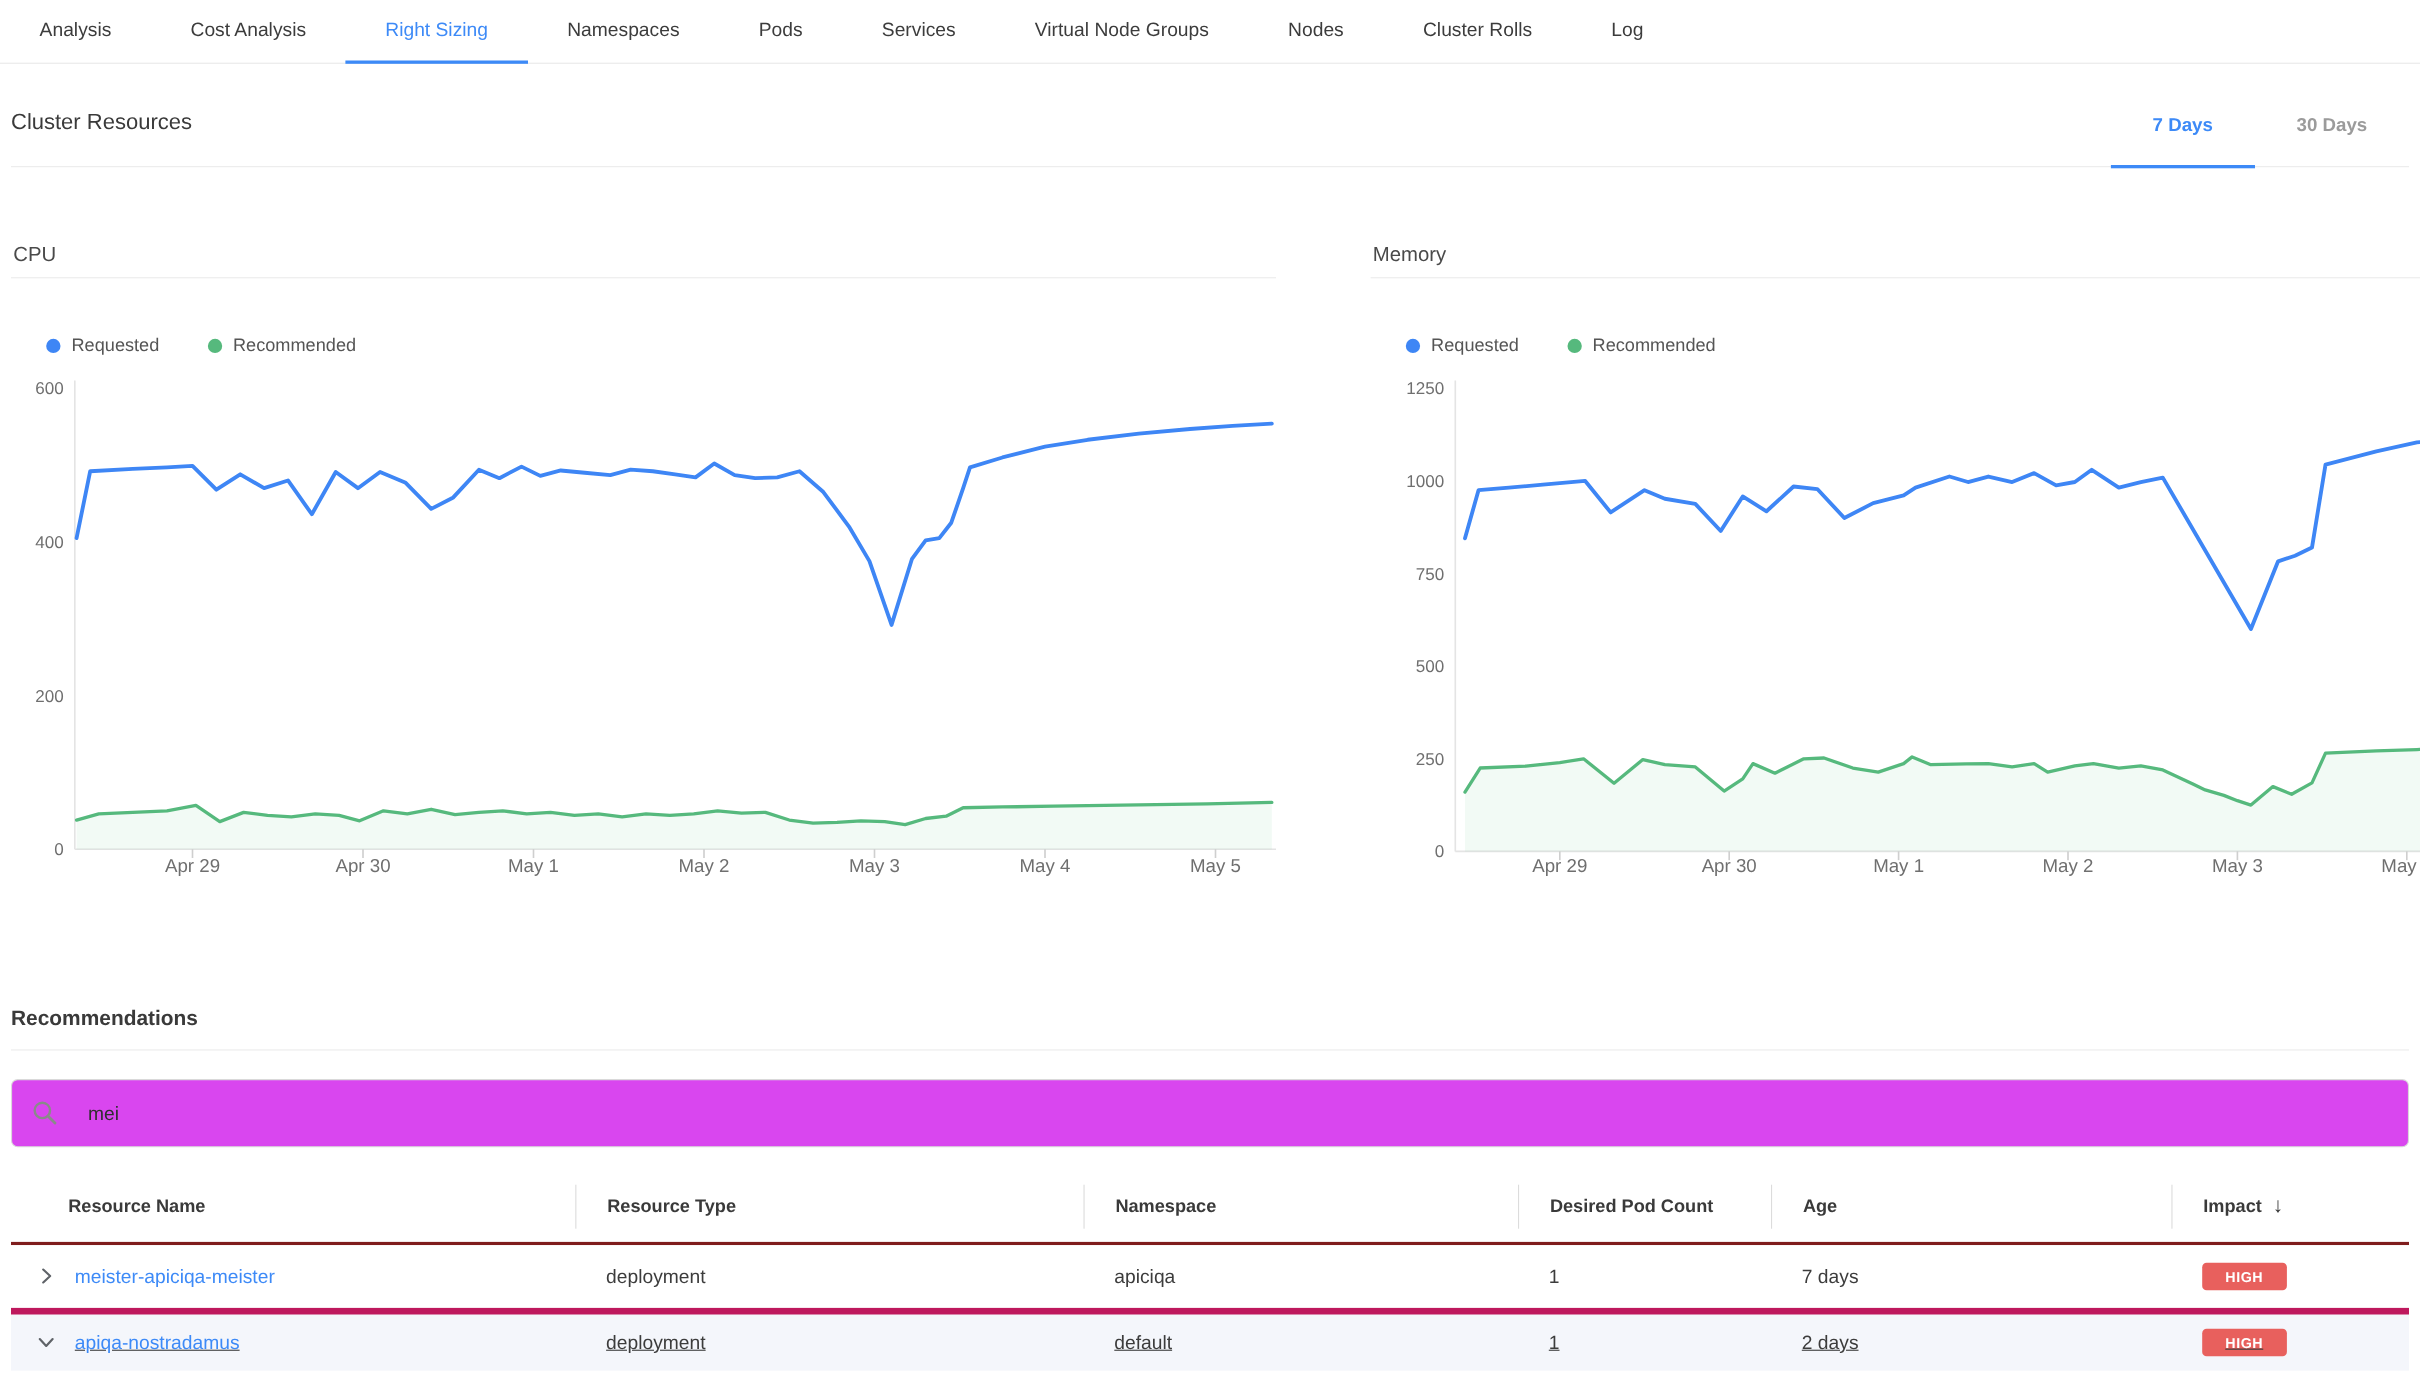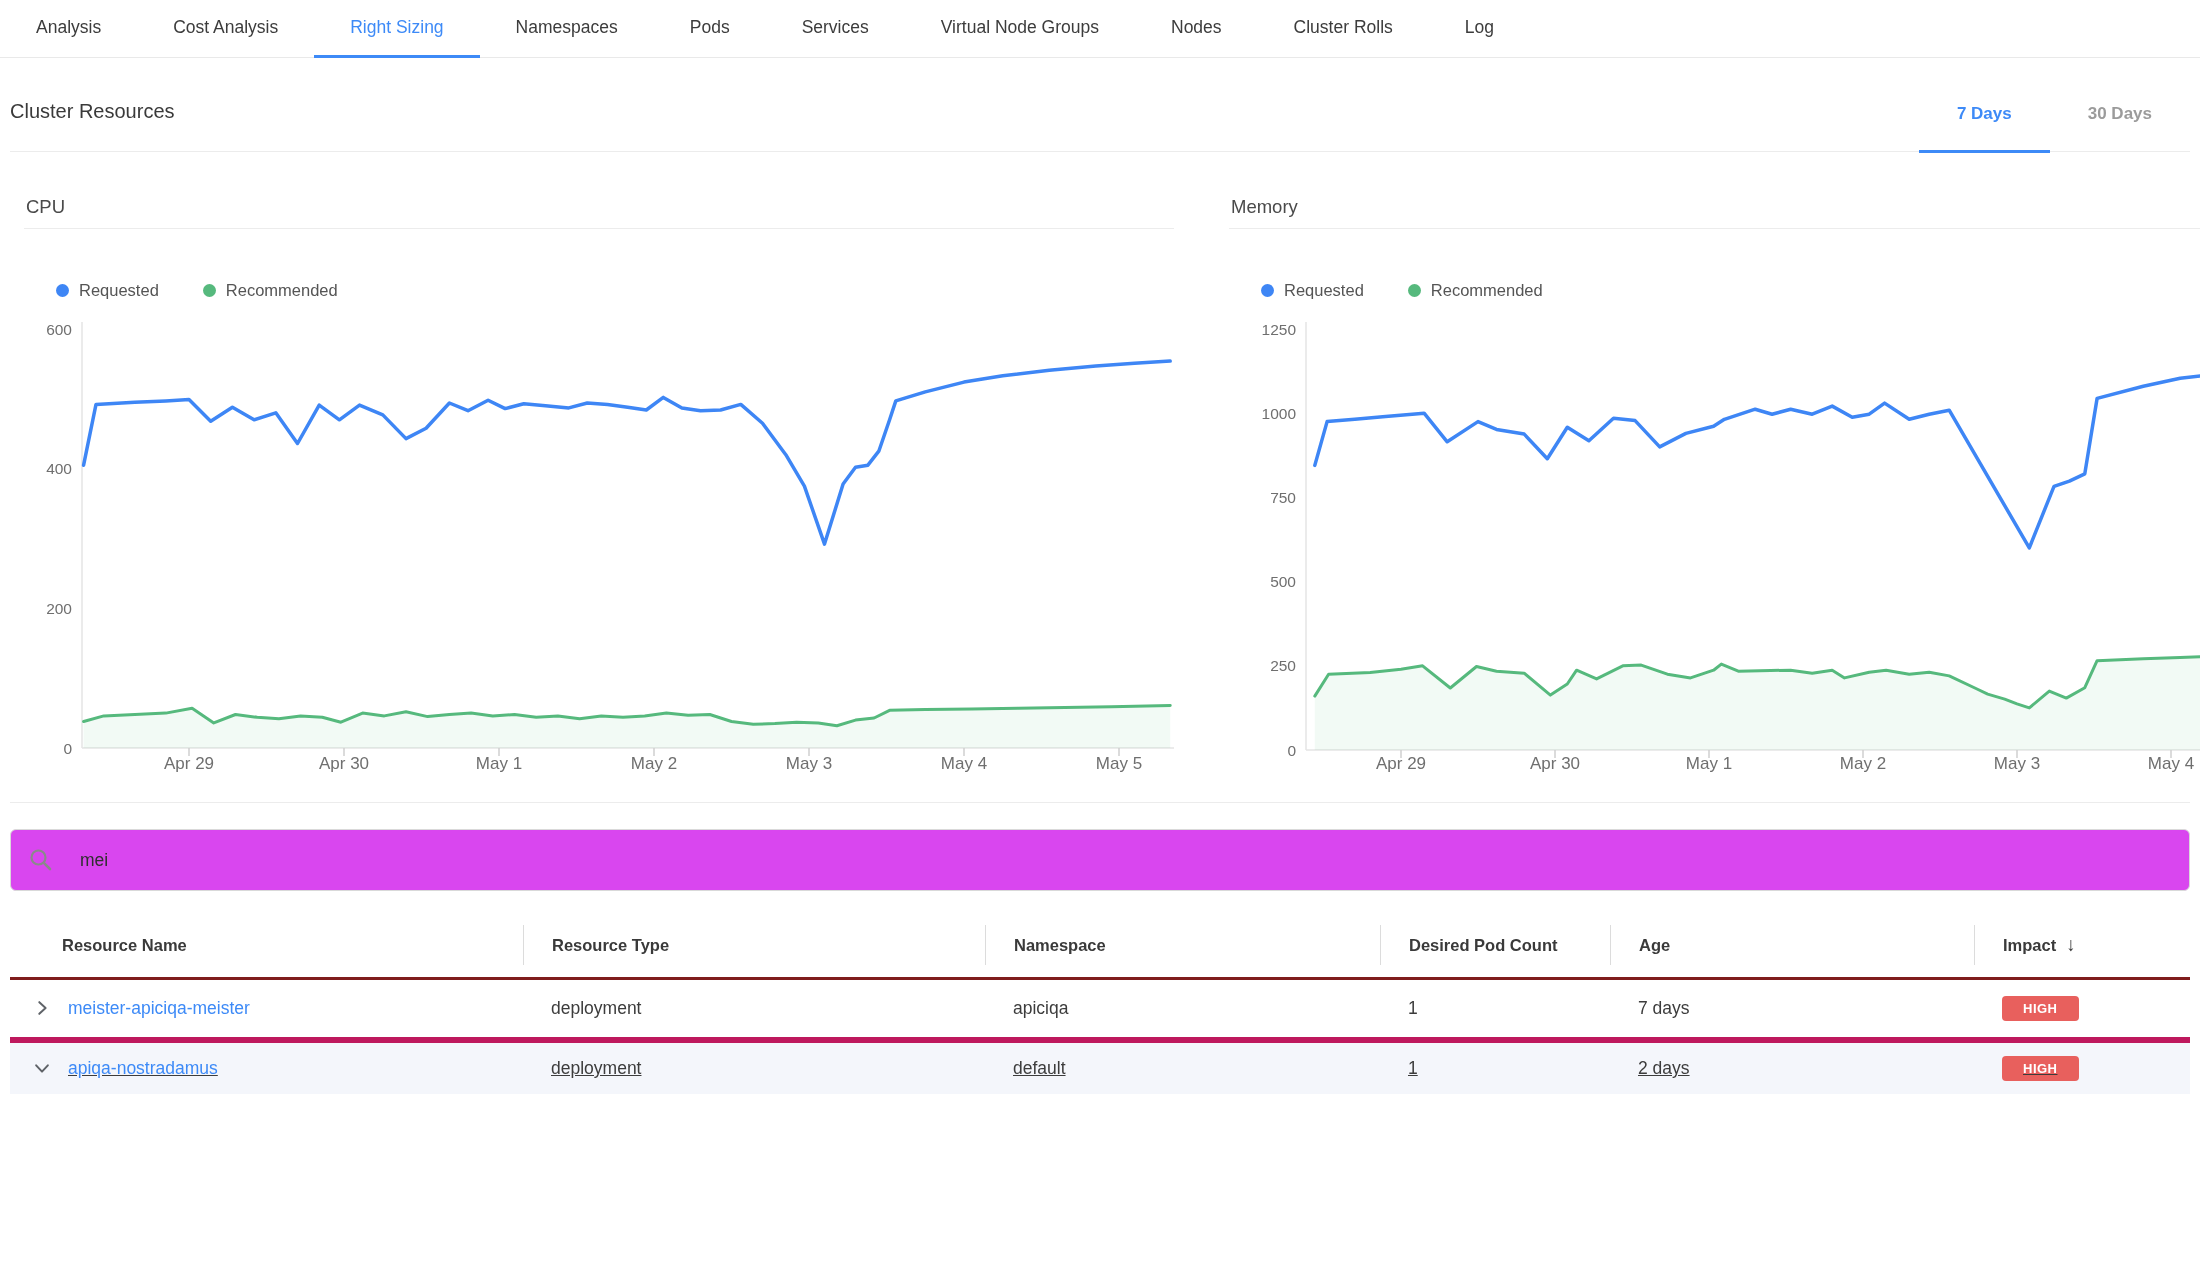--- a/index.html
+++ b/index.html
@@ -15,21 +15,21 @@
   
   .section-head { display:flex; justify-content:space-between; align-items:flex-end;
                   margin:0 10px; border-bottom:1px solid #ececec; padding-top:42px; }
   .section-title { font-size:20px; color:#3a3a3a; padding-bottom:28px; }
   .ranges { display:flex; }
   .range-tab { font-size:17px; font-weight:bold; color:#9b9b9b; padding:0 38px 26px;
                border-bottom:3px solid transparent; margin-bottom:-2px; cursor:pointer; }
   .range-tab.active { color:#3d8af7; border-bottom-color:#3d8af7; }
 
   
-  .charts { display:flex; gap:55px; padding-left:24px; margin-top:44px; }
+  .charts { display:flex; gap:86px; padding-left:10px; margin-top:68px; }
   .chart-panel { width:1150px; }
   .chart-panel.memory { width:985px; }
   .chart-title { font-size:18.5px; color:#4a4a4a; padding:0 0 10px 2px; border-bottom:1px solid #ececec; }
   .legend { display:flex; gap:44px; margin:52px 0 0 32px; align-items:flex-end; }
   .legend-item { display:flex; align-items:center; gap:10px; font-size:16.5px; color:#555; }
   .legend-dot { width:13px; height:13px; border-radius:50%; background:#999; }
   svg.chart { display:block; margin-top:16px; }
   svg.chart text { font-family:"Liberation Sans", sans-serif; }
 
   
@@ -165,20 +165,21 @@
           <line x1="942" y1="434" x2="942" y2="442" stroke="#cfcfcf" stroke-width="1.5"></line>
           <text x="942" y="453" text-anchor="middle" fill="#6f6f6f" font-size="17">May 4</text>
           <path d="M85.8,380.1 L 99.6,358.2 L 141.2,356.5 L 172.0,353.2 L 193.6,349.8 L 221.3,372.0 L 247.5,350.5 L 267.5,355.2 L 295.2,357.2 L 321.4,379.1 L 338.3,368.0 L 347.6,354.2 L 367.6,362.9 L 393.8,349.8 L 412.2,349.1 L 438.4,358.2 L 461.5,361.9 L 484.6,354.2 L 492.3,348.1 L 509.3,355.2 L 541.6,354.5 L 561.6,354.2 L 583.2,357.2 L 603.2,354.2 L 615.5,361.9 L 640.2,356.2 L 657.1,354.2 L 680.2,358.2 L 700.2,356.2 L 720.2,359.9 L 748.0,373.0 L 758.7,378.1 L 775.7,383.1 L 788.0,387.9 L 800.3,391.9 L 820.3,375.1 L 837.3,382.1 L 855.8,371.7 L 868.1,344.7 L 914.3,342.7 L 951.2,341.4 L 985.1,340.4 L 985.1,434 L 85.8,434 Z" fill="rgba(86,185,125,0.08)" stroke="none"></path>
           <polyline points="85.8,380.1 99.6,358.2 141.2,356.5 172.0,353.2 193.6,349.8 221.3,372.0 247.5,350.5 267.5,355.2 295.2,357.2 321.4,379.1 338.3,368.0 347.6,354.2 367.6,362.9 393.8,349.8 412.2,349.1 438.4,358.2 461.5,361.9 484.6,354.2 492.3,348.1 509.3,355.2 541.6,354.5 561.6,354.2 583.2,357.2 603.2,354.2 615.5,361.9 640.2,356.2 657.1,354.2 680.2,358.2 700.2,356.2 720.2,359.9 748.0,373.0 758.7,378.1 775.7,383.1 788.0,387.9 800.3,391.9 820.3,375.1 837.3,382.1 855.8,371.7 868.1,344.7 914.3,342.7 951.2,341.4 985.1,340.4" fill="none" stroke="#56b97d" stroke-width="3" stroke-linejoin="round" stroke-linecap="round"></polyline>
           <polyline points="85.8,149.4 98.1,105.6 125.8,103.3 156.6,100.6 195.1,97.2 218.2,125.8 249.0,105.6 267.5,113.4 295.2,118.1 318.3,142.7 338.3,111.3 359.9,124.8 384.5,102.3 406.1,104.6 430.7,130.9 456.9,117.4 484.6,110.3 495.4,103.3 526.2,93.2 543.1,98.2 561.6,93.2 583.2,98.2 603.2,90.1 623.2,101.2 640.2,98.2 655.6,87.1 680.2,103.3 700.2,98.2 720.2,94.2 800.3,231.9 825.0,170.3 840.4,165.2 855.8,157.8 868.1,82.4 914.3,70.3 951.2,62.2 985.1,58.5" fill="none" stroke="#3e86f5" stroke-width="3.5" stroke-linejoin="round" stroke-linecap="round"></polyline>
         </svg>
     </div>
 
   </div>
 
+  <div class="rec-title">Recommendations</div>
   <div class="rec-hr"></div>
 
   <div class="search">
     <svg width="24" height="24" viewBox="0 0 24 24">
       <circle cx="9.5" cy="9.5" r="7" fill="none" stroke="#8a8a8a" stroke-width="2.2"></circle>
       <line x1="14.8" y1="14.8" x2="21" y2="21" stroke="#8a8a8a" stroke-width="2.6" stroke-linecap="round"></line>
     </svg>
     <input type="text" value="mei" style="">
   </div>
 

